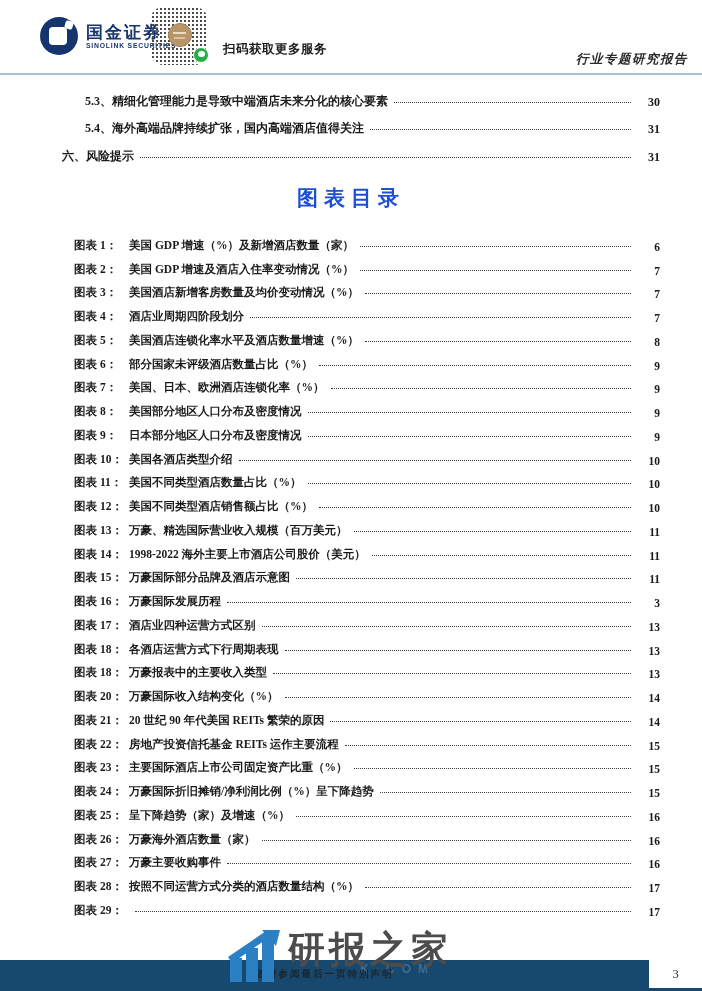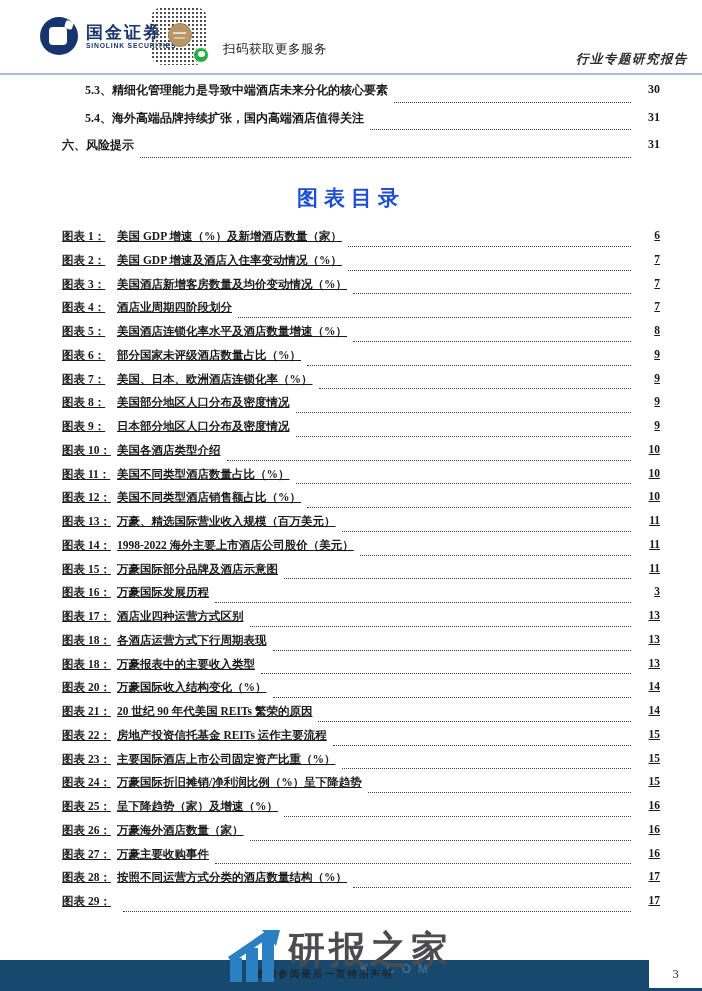--- a/index.html
+++ b/index.html
@@ -20,36 +20,36 @@
       background-image:radial-gradient(circle,#4a4a4a 1.1px,transparent 1.3px);
       background-size:4px 4px;}
   .qr .medal{position:absolute;left:17px;top:16px;width:22px;height:22px;border-radius:50%;
              background:#b99668;border:1px solid #a3835a;}
   .qr .medal i{position:absolute;left:4px;top:8px;width:13px;height:2px;background:#e9dcc4;}
   .qr .medal b{position:absolute;left:5px;top:13px;width:11px;height:2px;background:#d8c49e;}
   .qr .wechat{position:absolute;right:-2px;bottom:2px;width:14px;height:14px;border-radius:50%;
               background:#27ae46;border:1.5px solid #fff;}
   .qr .wechat:after{content:"";position:absolute;left:3.5px;top:3px;width:7px;height:6px;border-radius:50%;background:#fff;}
   .qr-caption{position:absolute;left:223px;top:41px;font-family:"Liberation Sans",sans-serif;
-              font-size:12.5px;font-weight:400;color:#1c1c1c;letter-spacing:.5px;}
+              font-size:12.5px;font-weight:700;color:#1c1c1c;letter-spacing:.5px;}
   .report-type{position:absolute;right:14px;top:51px;font-style:italic;font-size:12.5px;
                color:#2b2b2b;letter-spacing:1.5px;font-weight:600;}
 
   
   .top-toc{position:absolute;top:82px;left:62px;right:42px;}
   .top-toc .row{height:27.5px;font-size:12px;font-weight:bold;}
-  .row{display:flex;align-items:flex-start;}
+  .row{display:flex;align-items:flex-end;}
   .row .indent{width:23px;flex-shrink:0;}
   .dots{flex:1;align-self:flex-end;margin:0 3px 7px 6px;border-bottom:1.9px dotted #3c3c3c;}
   .pg{width:26px;flex-shrink:0;text-align:right;font-weight:bold;}
 
   .fig-title{position:absolute;top:184px;left:0;right:0;text-align:center;
              font-size:21px;font-weight:bold;color:#1d4ed8;letter-spacing:6px;}
 
-  .fig-list{position:absolute;top:229px;left:62px;right:42px;text-decoration:underline;}
+  .fig-list{position:absolute;top:229px;left:74px;right:42px;}
   .fig-list .row{height:23.75px;font-size:11.5px;font-weight:600;}
   .fig-list .lbl{width:55px;flex-shrink:0;}
   .fig-list .dots{margin-bottom:6px;}
   .fig-list .pg{font-size:11.5px;}
 
   
   .footer-bar{position:absolute;left:0;top:960px;width:649px;height:28px;background:#17486e;}
   .disclaimer{position:absolute;left:0;top:968px;width:649px;text-align:center;
               font-size:9.5px;color:#1c262d;letter-spacing:2px;font-weight:600;z-index:4;}
   .url-mark{position:absolute;left:360px;top:962px;font-family:"Liberation Sans",sans-serif;

